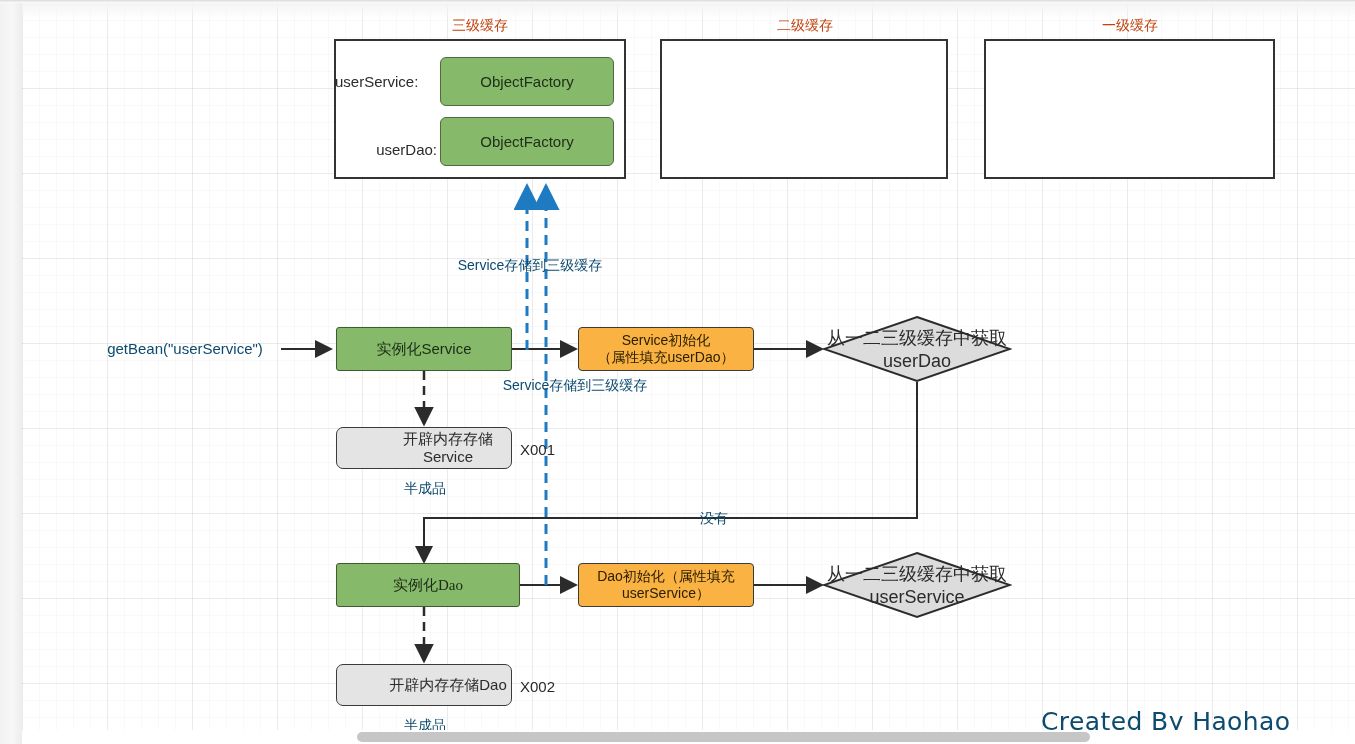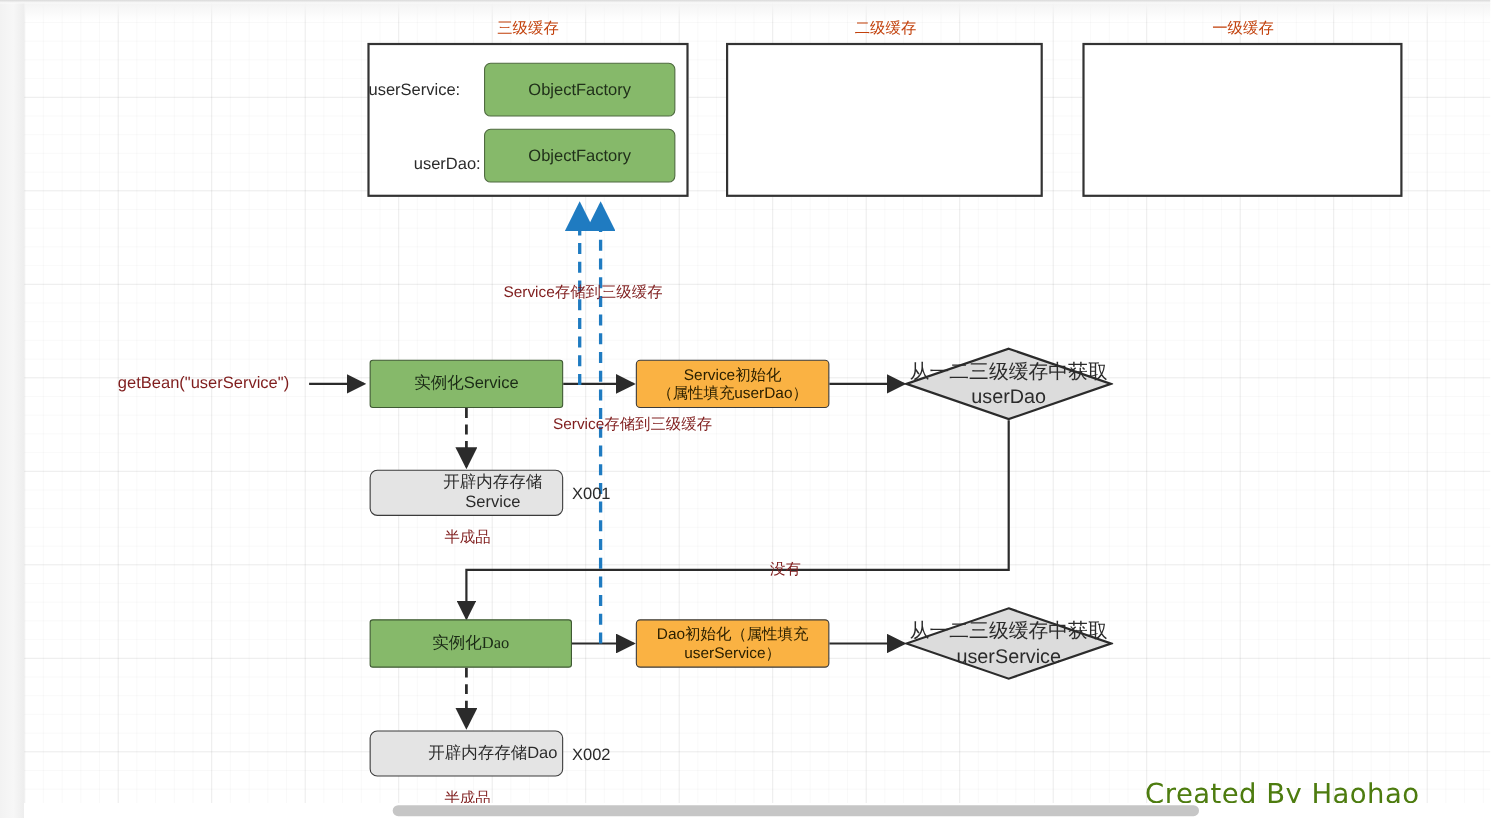--- a/index.html
+++ b/index.html
@@ -33,31 +33,31 @@
   .node{position:absolute;box-sizing:border-box;display:flex;align-items:center;
         justify-content:center;text-align:center;color:#1f1f1f;line-height:1.2;}
 
   
   .cachebox{border:2px solid #333333;background:#ffffff;}
   .cachelabel{position:absolute;color:#c2410c;font-size:14px;text-align:center;}
   .greenbox{background:#86B96A;border:1.6px solid #4f6b40;border-radius:6px;font-size:15px;color:#20301a;}
   .greenflow{background:#86B96A;border:1.6px solid #3f5a33;border-radius:3px;font-size:15px;color:#1b2b16;}
   .orangebox{background:#FAB243;border:1.6px solid #3b3b3b;border-radius:4px;font-size:14px;color:#2b2000;}
   .graybox{background:#E4E4E4;border:1.6px solid #3b3b3b;border-radius:7px;font-size:15px;color:#2b2b2b;padding-left:48px;}
-  .plain{font-size:14px;color:#7f1d1d;background:transparent;}
+  .plain{font-size:14px;color:#0c4a6e;background:transparent;}
   .plain15{font-size:15px;color:#2b2b2b;background:transparent;}
 
   .diamond-wrap{position:absolute;}
   .diamond-wrap svg{position:absolute;left:0;top:0;}
   .diamond-text{position:absolute;width:100%;text-align:center;font-size:18px;color:#2b2b2b;
     line-height:1.25;top:50%;transform:translateY(-50%);pointer-events:none;}
 
   svg.lines{position:absolute;left:0;top:0;width:1355px;height:744px;overflow:visible;}
 
-  .watermark{position:absolute;color:#4d7c0f;font-size:25px;letter-spacing:.4px;
+  .watermark{position:absolute;color:#0c4a6e;font-size:25px;letter-spacing:.4px;
     font-family:"DejaVu Sans",sans-serif;user-select:none;}
 
   .scrollbar-track{position:absolute;left:22px;bottom:0;width:1333px;height:14px;background:#ffffff;}
   .scrollbar-thumb{position:absolute;top:2px;height:10px;border-radius:6px;background:#c6c6c6;}
 </style>
 </head>
 <body>
 
 <div id="stage">
 

